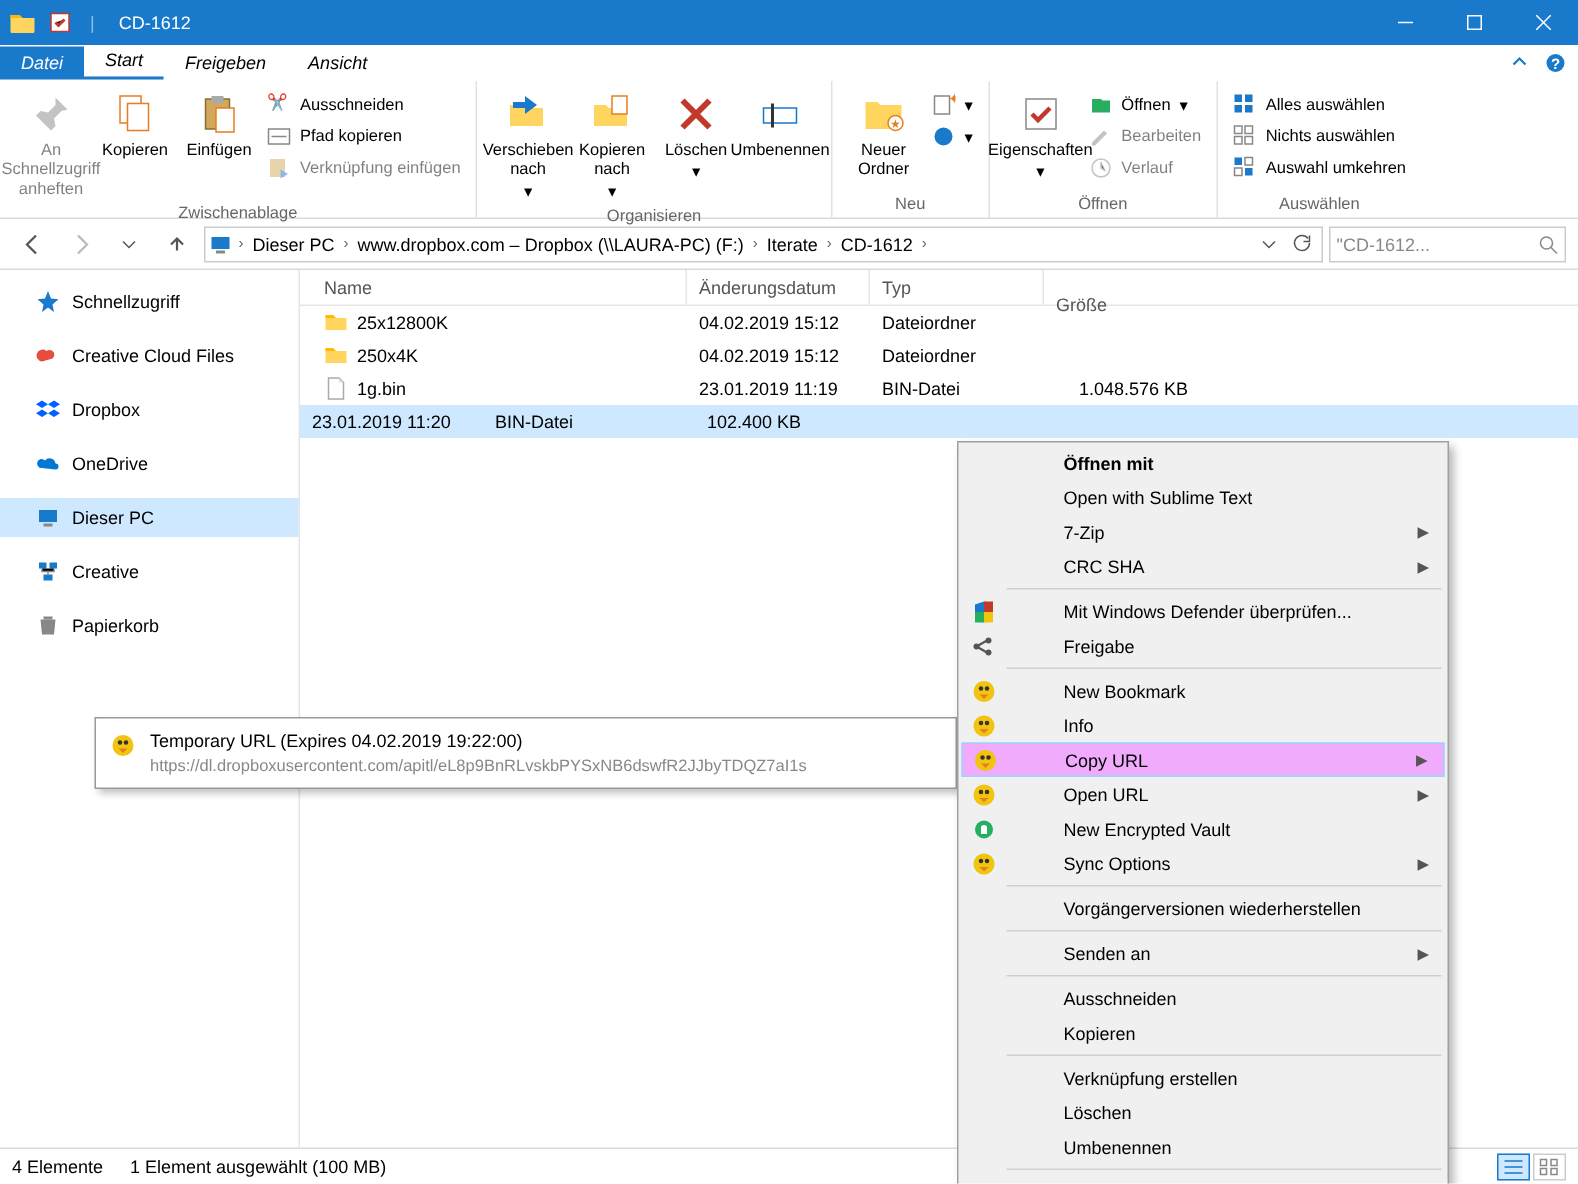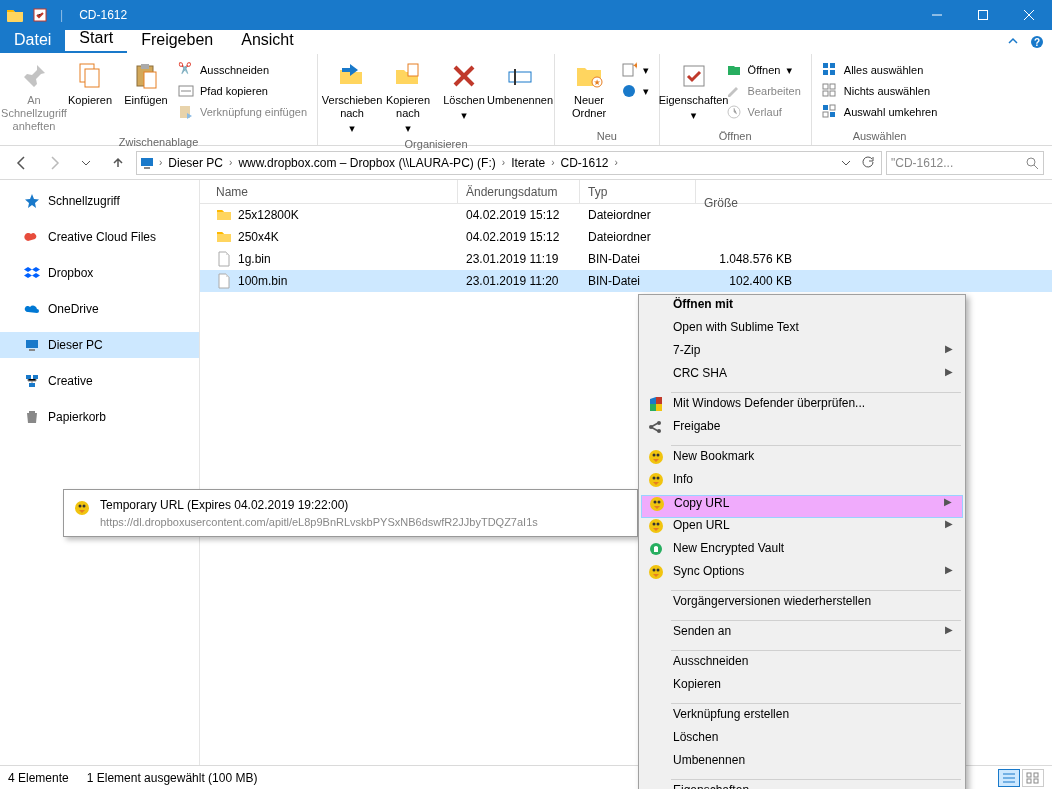--- a/index.html
+++ b/index.html
@@ -10,21 +10,21 @@
 .titlebar-left { display: flex; align-items: center; gap: 4px; padding-left: 6px; }
 .titlebar-left .folder-ico { width: 18px; height: 18px; }
 .titlebar-left .qat-btn { width: 24px; height: 22px; display: flex; align-items: center; justify-content: center; }
 .titlebar-left .sep { color: rgba(255,255,255,0.5); margin: 0 4px; }
 .titlebar-title { margin-left: 8px; font-size: 12px; }
 .titlebar-right { margin-left: auto; display: flex; }
 .titlebar-right .win-btn { width: 46px; height: 30px; display: flex; align-items: center; justify-content: center; }
 
 
 .ribbon-tabs { height: 24px; background: #fff; display: flex; align-items: flex-end; border-bottom: 1px solid #fff; position: relative; }
-.ribbon-tab { padding: 4px 14px; font-size: 16px; cursor: default; }
+.ribbon-tab { padding: 4px 14px; font-size: 12px; cursor: default; font-style: italic; }
 .ribbon-tab.file { background: #1979ca; color: #fff; }
 .ribbon-tab.active { border-bottom: 2px solid #1979ca; }
 .ribbon-help { position: absolute; right: 4px; top: 2px; display:flex; gap:2px; }
 .ribbon-help .help-btn { width: 22px; height: 20px; display:flex; align-items:center; justify-content:center; }
 
 
 .ribbon { height: 92px; background: #fff; border-bottom: 1px solid #dadada; display: flex; }
 .ribbon-group { border-right: 1px solid #e1e1e1; padding: 2px 6px 0 6px; display: flex; flex-direction: column; }
 .ribbon-group-content { flex: 1; display: flex; align-items: flex-start; }
 .ribbon-group-label { text-align: center; font-size: 11px; color: #666; padding: 2px 0 3px 0; }
@@ -64,29 +64,29 @@
 .list-rows { }
 .row { display: flex; height: 22px; align-items: center; font-size: 12px; }
 .row.selected { background: #cde8ff; }
 .row .cell-name { width: 258px; padding-left: 16px; display:flex; align-items:center; gap: 6px; }
 .row .cell-name .ico { width: 16px; height: 16px; }
 .row .cell-date { width: 122px; padding-left: 8px; }
 .row .cell-type { width: 116px; padding-left: 8px; }
 .row .cell-size { width: 104px; text-align: right; padding-right: 8px; }
 
 
-.tooltip { position: absolute; left: 63px; top: 489px; width: 575px; background: #fff; border: 1px solid #999; box-shadow: 3px 3px 5px rgba(0,0,0,0.25); padding: 8px 10px; display: flex; gap: 10px; z-index: 5; }
+.tooltip { position: absolute; left: 63px; top: 478px; width: 575px; background: #fff; border: 1px solid #999; box-shadow: 3px 3px 5px rgba(0,0,0,0.25); padding: 8px 10px; display: flex; gap: 10px; z-index: 5; }
 .tooltip .tt-ico { width: 16px; height: 16px; flex-shrink:0; margin-top:2px; }
 .tooltip .tt-body { font-size: 12px; }
 .tooltip .tt-title { color: #000; margin-bottom: 4px; }
 .tooltip .tt-url { color: #888; font-size: 11px; }
 
 
 .context-menu { position: absolute; left: 638px; top: 294px; width: 328px; background: #f0f0f0; border: 1px solid #a0a0a0; box-shadow: 3px 3px 6px rgba(0,0,0,0.3); padding: 2px; z-index: 10; }
-.menu-item { display: flex; align-items: flex-start; height: 23px; font-size: 12px; padding-left: 4px; }
+.menu-item { display: flex; align-items: center; height: 23px; font-size: 12px; padding-left: 4px; gap: 36px; }
 .menu-item .mi-ico { width: 22px; height: 16px; display:flex; align-items:center; justify-content:center; }
 .menu-item .mi-label { flex: 1; padding-left: 6px; }
 .menu-item .mi-arrow { width: 18px; color: #555; font-size: 10px; }
 .menu-item.hover { background: #f0abfc; border: 1px solid #99d1ff; height: 23px; }
 .menu-item.bold .mi-label { font-weight: 600; }
 .menu-sep { height: 1px; background: #d0d0d0; margin: 3px 2px 3px 30px; }
 
 
 .statusbar { height: 24px; border-top: 1px solid #dadada; display: flex; align-items: center; padding: 0 8px; font-size: 12px; gap: 18px; position: absolute; bottom: 0; left: 0; right: 0; background: #fff; }
 .statusbar .view-switch { margin-left: auto; display: flex; gap: 2px; }
@@ -558,29 +558,20 @@
                 <path fill="#ddd" d="M10 1v3h3"></path>
               </svg>
             </span>
             <span>1g.bin</span>
           </div>
           <div class="cell-date">23.01.2019 11:19</div>
           <div class="cell-type">BIN-Datei</div>
           <div class="cell-size">1.048.576 KB</div>
         </div>
         <div class="row selected">
-          <div class="cell-name">
-            <span class="ico">
-              <svg width="16" height="16">
-                <path fill="#fff" stroke="#aaa" d="M3 1h7l3 3v11H3z"></path>
-                <path fill="#ddd" d="M10 1v3h3"></path>
-              </svg>
-            </span>
-            <span>100m.bin</span>
-          </div>
           <div class="cell-date">23.01.2019 11:20</div>
           <div class="cell-type">BIN-Datei</div>
           <div class="cell-size">102.400 KB</div>
         </div>
       </div>
   </div>
 </div>
 
 <div class="tooltip">
   <span class="tt-ico">

